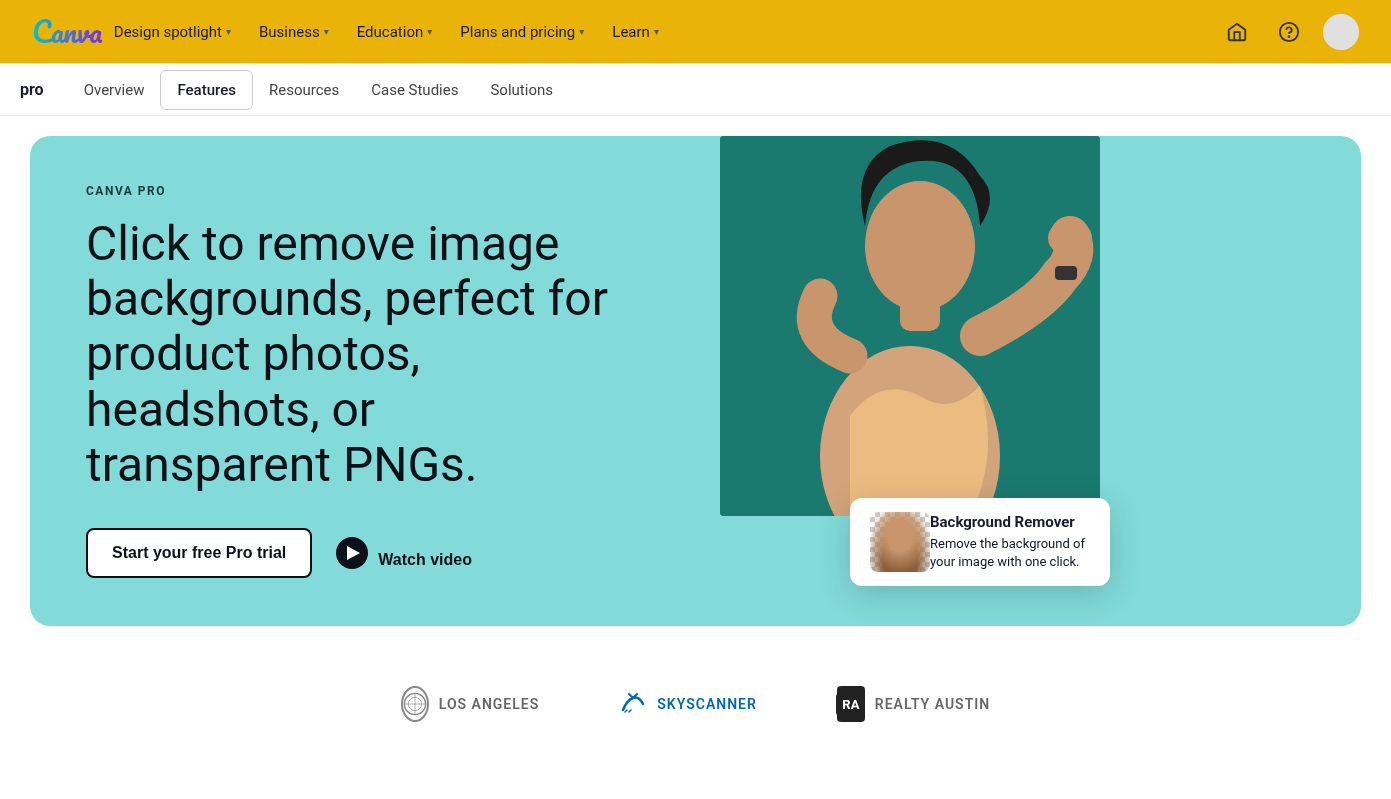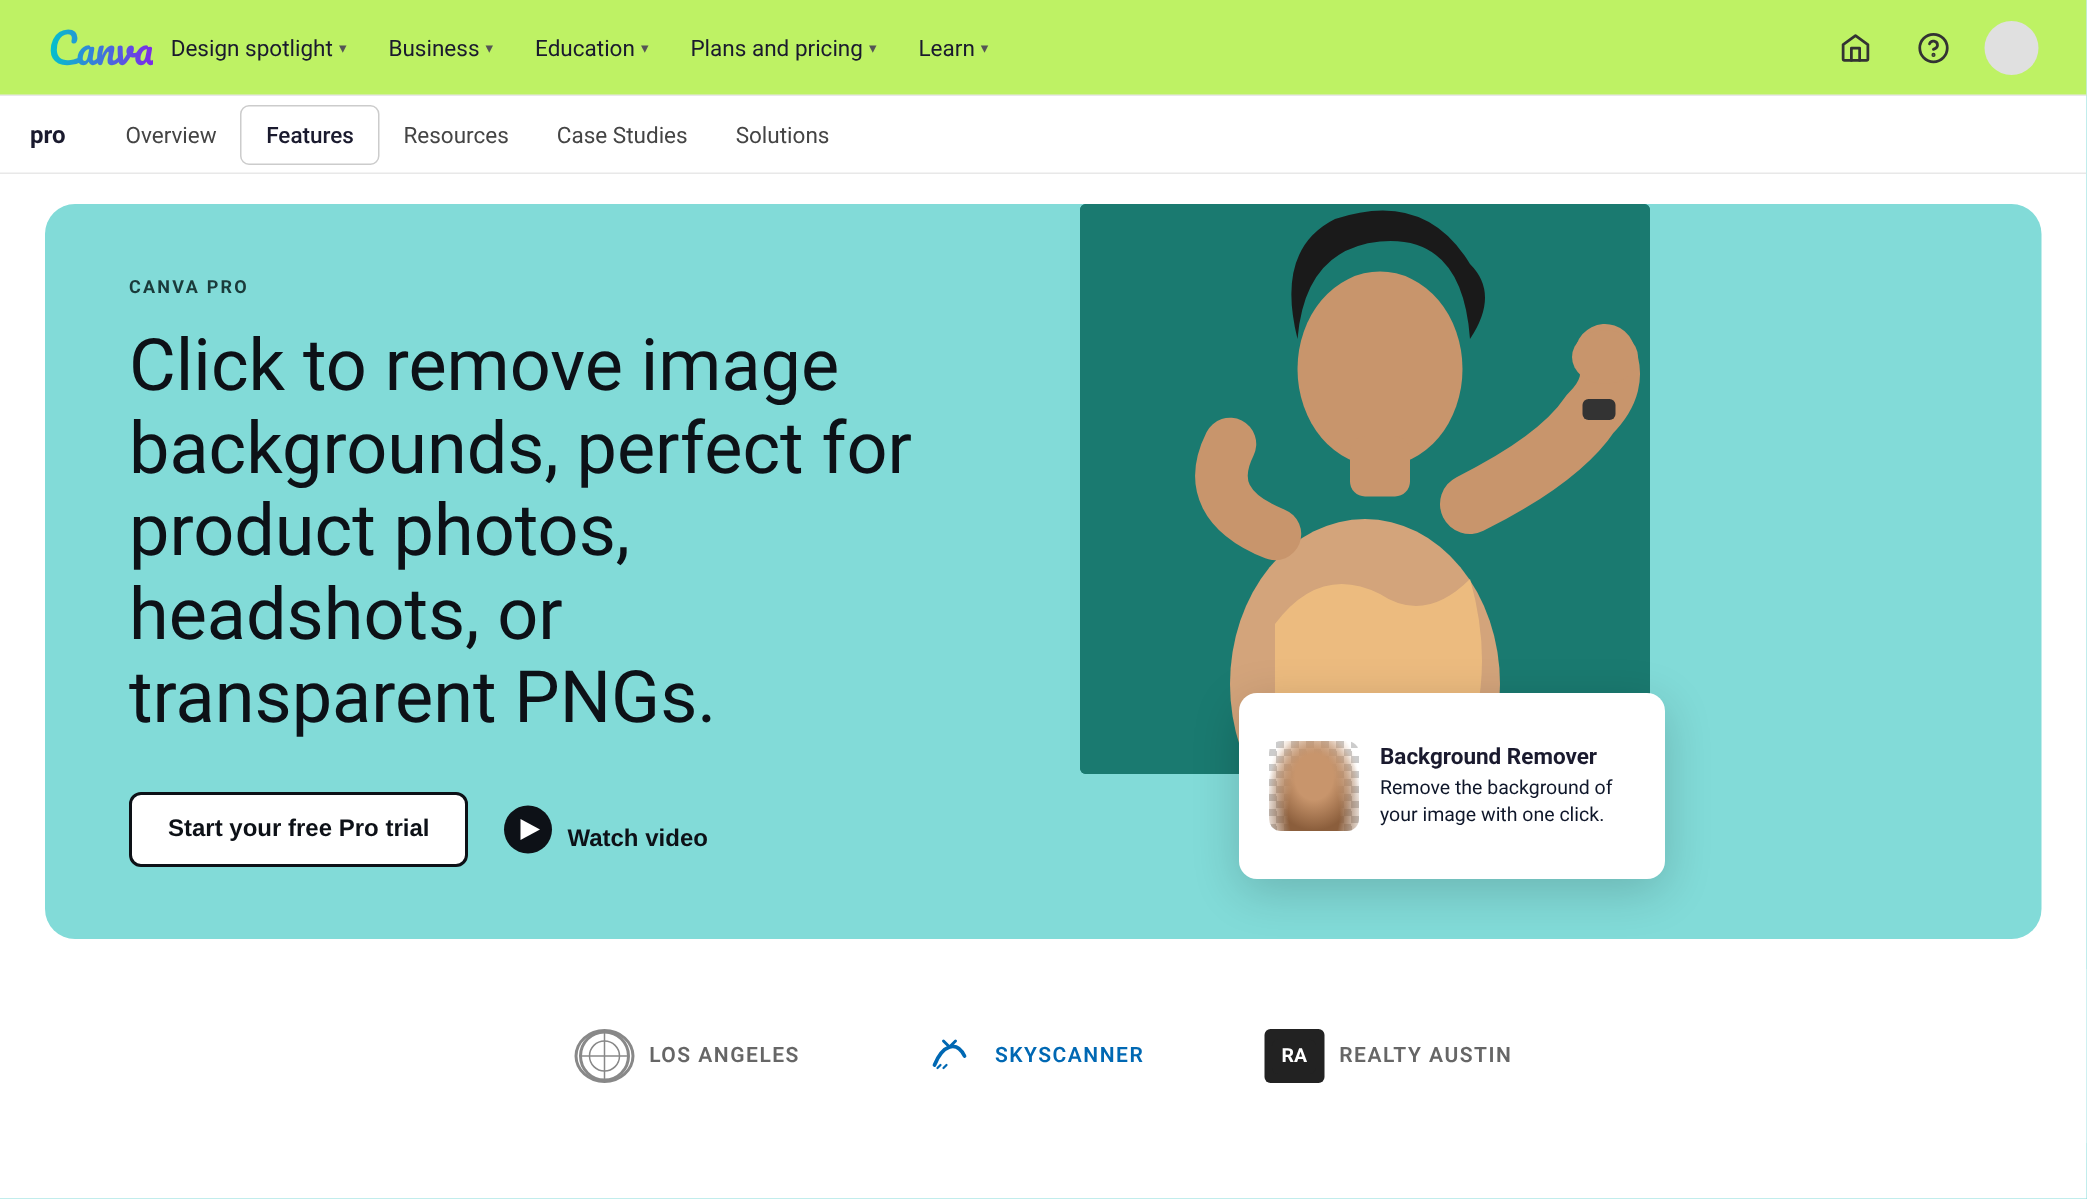--- a/index.html
+++ b/index.html
@@ -2,21 +2,21 @@
 <html><head>
   <meta charset="utf-8">
   <style>
     * { margin: 0; padding: 0; box-sizing: border-box; }
     body { font-family: -apple-system, BlinkMacSystemFont, 'Segoe UI', Roboto, sans-serif; background: #fff; width: 1391px; min-height: 799px; overflow-x: hidden; }
 
     
     .navbar {
       display: flex; align-items: center; height: 64px;
       padding: 0 32px; border-bottom: 1px solid #e8e8e8;
-      position: sticky; top: 0; background: #bef264; z-index: 100;
+      position: sticky; top: 0; background: #eab308; z-index: 100;
     }
     .nav-links { display: flex; align-items: center; gap: 4px; flex: 1; }
     .nav-item {
       display: flex; align-items: center; gap: 4px;
       padding: 8px 12px; border-radius: 6px; cursor: pointer;
       font-size: 15px; color: #1a1a2e; white-space: nowrap;
     }
     .nav-chevron { font-size: 10px; color: #555; }
     .nav-actions { display: flex; align-items: center; gap: 16px; margin-left: auto; }
     .nav-icon {
@@ -106,22 +106,22 @@
       border-radius: 4px;
       margin-top: 0;
       position: relative;
       overflow: hidden;
     }
     
     .bg-remover-card {
       position: absolute; bottom: 40px; right: -10px;
       background: #fff; border-radius: 12px;
       box-shadow: 0 8px 32px rgba(0,0,0,0.18);
-      display: flex; align-items: center; gap: 14px;
-      padding: 32px 20px; width: 284px;
+      display: flex; align-items: center; 
+      padding: 14px 20px; width: 260px;
       z-index: 10;
     }
     .card-thumb {
       width: 60px; height: 60px; border-radius: 8px;
       background: linear-gradient(135deg, #e8e8e8 50%, #f5d9b0 50%);
       flex-shrink: 0; overflow: hidden; position: relative;
     }
     .card-thumb-inner {
       width: 100%; height: 100%;
       background: repeating-conic-gradient(#ccc 0% 25%, #fff 0% 50%) 0 0 / 10px 10px;
@@ -139,21 +139,21 @@
     .brands {
       display: flex; align-items: center; justify-content: center;
       gap: 80px; padding: 40px 80px; background: #fff; text-align: center;
     }
     .brand-item {
       display: flex; align-items: center; gap: 10px;
       color: #666; font-size: 14px; font-weight: 600;
       letter-spacing: 1px; text-transform: uppercase;
     }
     .brand-logo {
-      width: 40px; height: 36px; border-radius: 4px;
+      width: 28px; height: 36px; border-radius: 4px;
       display: flex; align-items: center; justify-content: center;
       font-size: 12px; font-weight: 700;
     }
     .brand-la .brand-logo {
       border: 2px solid #888; border-radius: 50%;
       font-size: 10px; color: #888;
     }
     .brand-sky { color: #0068b3; }
     .brand-sky .brand-logo {
       color: #0068b3; font-size: 18px;

